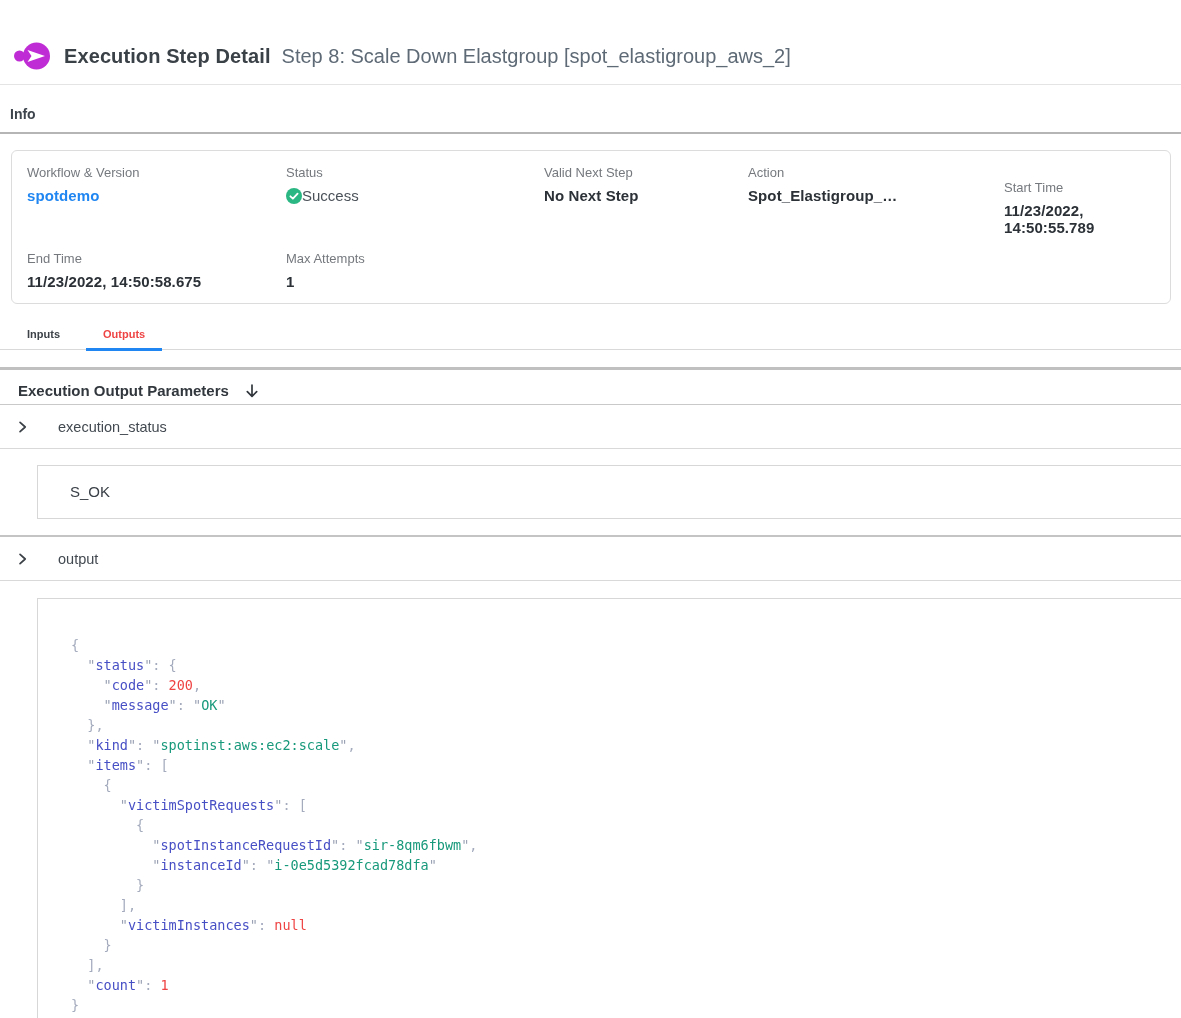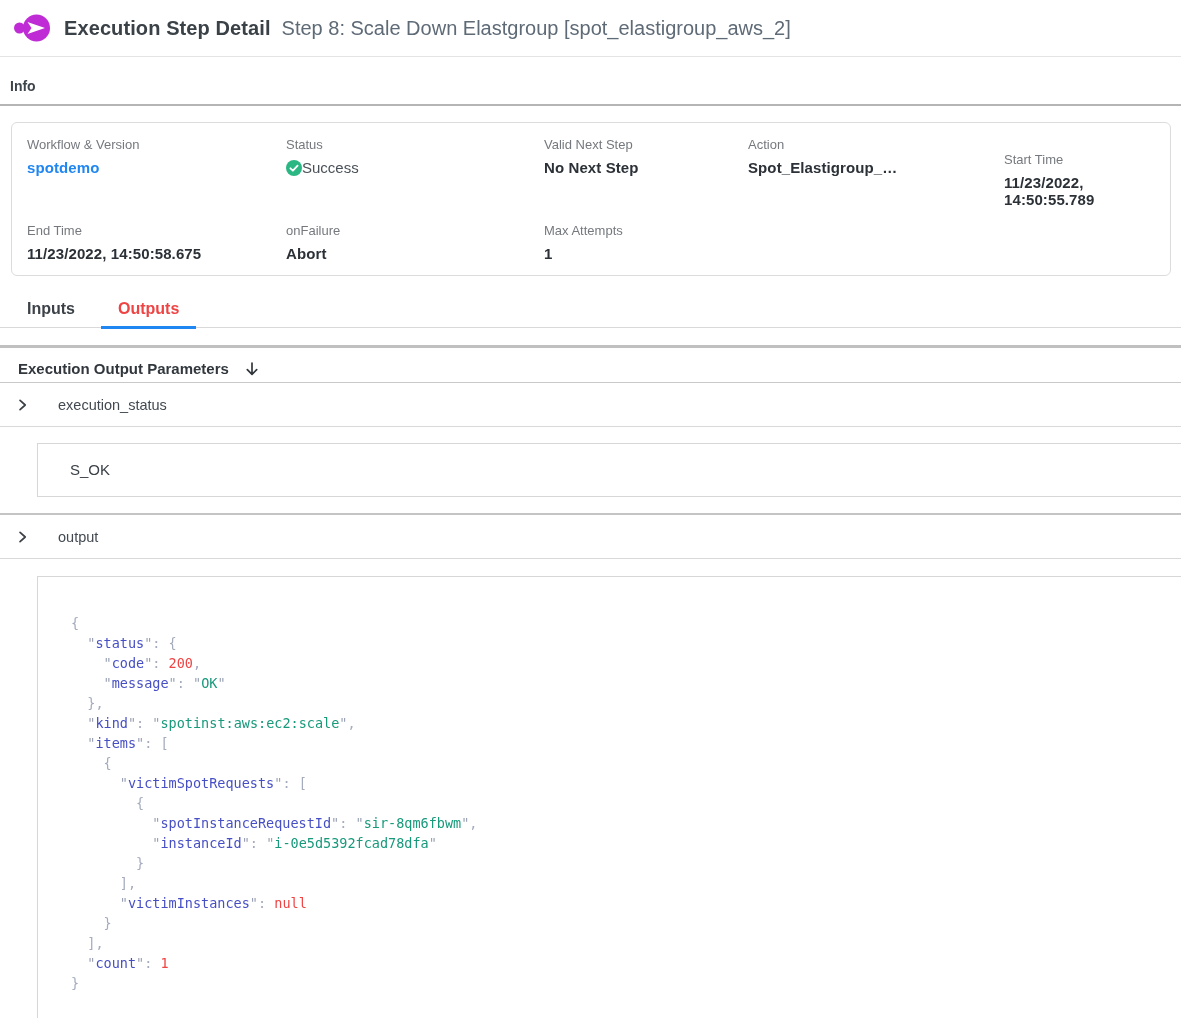--- a/index.html
+++ b/index.html
@@ -1,21 +1,21 @@
 <!DOCTYPE html>
 <html><head>
 <meta charset="utf-8">
 <style>
   * { box-sizing: border-box; margin: 0; padding: 0; }
   html, body { width: 1181px; height: 1018px; overflow: hidden; background: #ffffff;
     font-family: "Liberation Sans", sans-serif; }
 
   
   .header { height: 57px; display: flex; align-items: center; gap: 13px;
-    padding: 0 16px 0 14px; border-bottom: 1px solid #e4e4e4; }
+    padding: 0 16px 0 14px; border-bottom: 1px solid #e4e4e4; margin-top: 28px; }
   .logo { width: 37px; height: 32px; flex: 0 0 auto; }
   .page-title { font-size: 20px; font-weight: 700; color: #3a4147; letter-spacing: .1px; }
   .page-subtitle { font-size: 20px; font-weight: 400; color: #5e6a76; margin-left: -2px; }
 
   
   .info-heading { margin: 21px 0 10px 10px; font-size: 14px; font-weight: 700; color: #3d444b; }
   .divider-strong { height: 2px; background: #b5b5b5; }
 
   
   .card { margin: 16px 10px 0 11px; border: 1px solid #dcdcdc; border-radius: 6px;
@@ -26,21 +26,21 @@
   .field-label { font-size: 13px; color: #75797e; margin-bottom: 7px; }
   .field-value { font-size: 15px; font-weight: 700; color: #2b3137; letter-spacing: .1px; }
   .field-value.link { color: #2086f1; cursor: pointer; }
   .status-value { display: flex; align-items: center; font-size: 15px;
     font-weight: 400; color: #4a5158; }
   .check-icon { width: 16px; height: 16px; }
 
   
   .tabs { margin-top: 20px; padding-left: 10px; display: flex;
     border-bottom: 1px solid #d9d9d9; }
-  .tab { position: relative; padding: 4px 17px 9px; font-size: 16px; font-weight: 700;
+  .tab { position: relative; padding: 4px 17px 9px; font-size: 11px; font-weight: 700;
     color: #3c4248; cursor: pointer; }
   .tab + .tab { margin-left: 9px; }
   .tab.active { color: #ef4444; }
   .tab.active::after { content: ""; position: absolute; left: 0; right: 0; bottom: -2px;
     height: 3px; background: #2086f1; }
 
   .section-divider { margin-top: 17px; height: 3px; background: #c0c0c0; }
 
   
   .params-header { display: flex; align-items: center; gap: 15px;
@@ -110,24 +110,20 @@
   </div>
   <div class="field row2">
     <div class="field-label">Start Time</div>
     <div class="field-value">11/23/2022, 14:50:55.789</div>
   </div>
   <div class="field row2">
     <div class="field-label">End Time</div>
     <div class="field-value">11/23/2022, 14:50:58.675</div>
   </div>
   <div class="field row2">
-    <div class="field-label">onFailure</div>
-    <div class="field-value">Abort</div>
-  </div>
-  <div class="field row2">
     <div class="field-label">Max Attempts</div>
     <div class="field-value">1</div>
   </div>
 </div>
 
 <div class="tabs">
   <div class="tab">Inputs</div>
   <div class="tab active">Outputs</div>
 </div>
 

